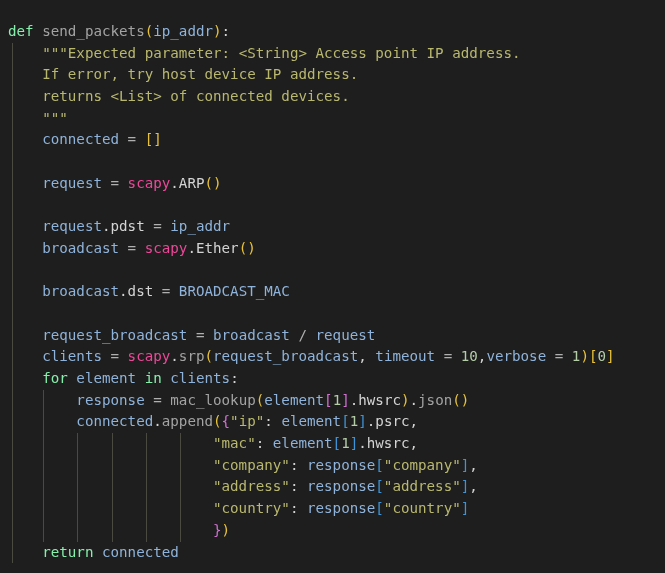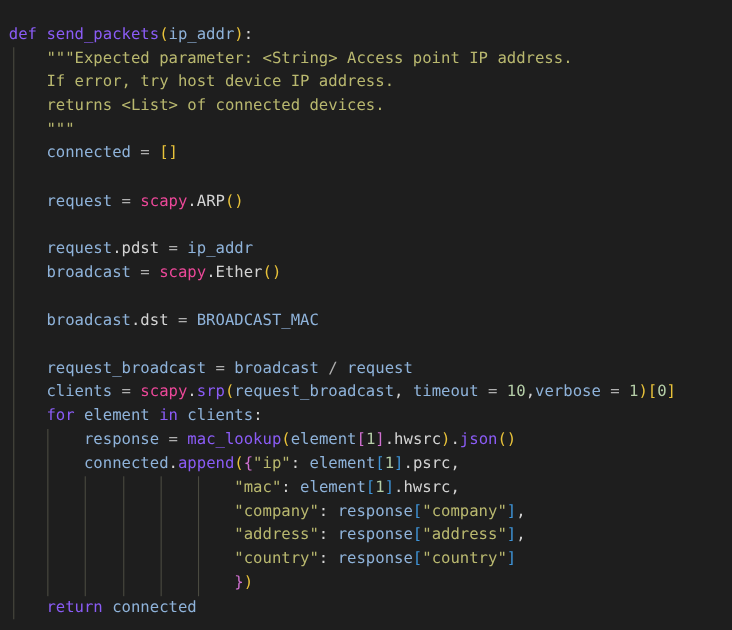--- a/index.html
+++ b/index.html
@@ -17,22 +17,22 @@
     line-height: 21.7px;
     color: #d4d4d4;
     white-space: pre;
   }
   .line { height: 21.7px; position: relative; }
   .guide {
     position: absolute;
     width: 1px;
     background: #4a4a40;
   }
-  .kw { color: #8b5cf6; }
-  .fn { color: #8b5cf6; }
+  .kw { color: #86efac; }
+  .fn { color: #a3a3a3; }
   .var { color: #8fb3da; margin-top: 32px; }
   .str { color: #b9b86f; }
   .mod { color: #ec4899; }
   .num { color: #b5cea8; margin-top: 38px; }
   .b1 { color: #e8c23a; }
   .b2 { color: #d070d0; }
   .b3 { color: #3e94d8; }
   .op { color: #b0b0b0; }
   .pl { color: #d4d4d4; }
 </style>

